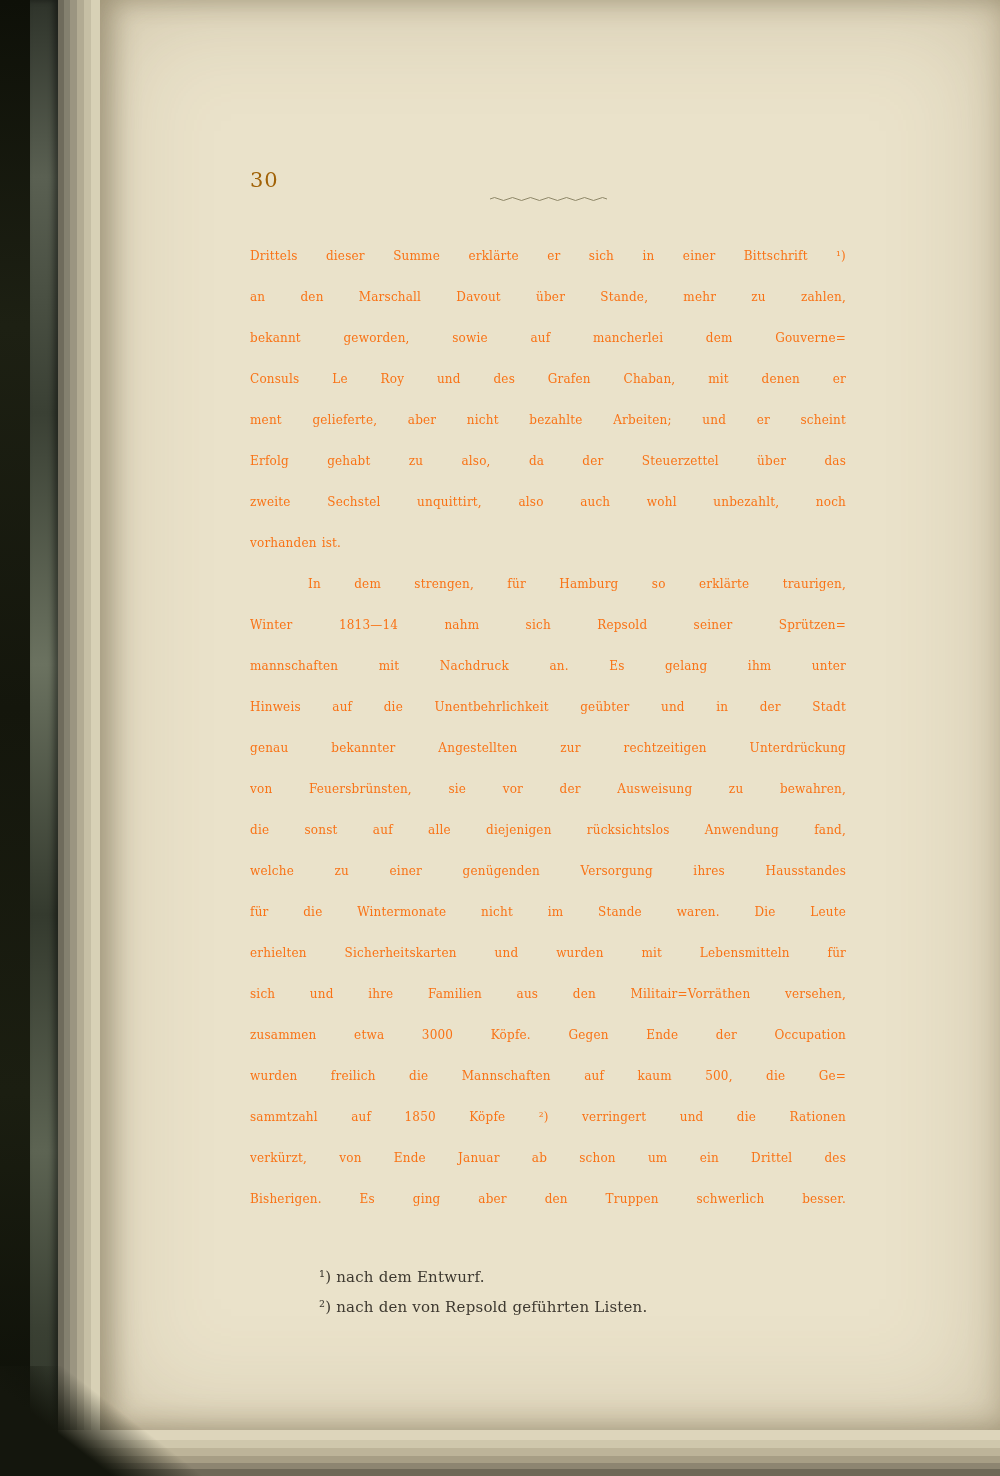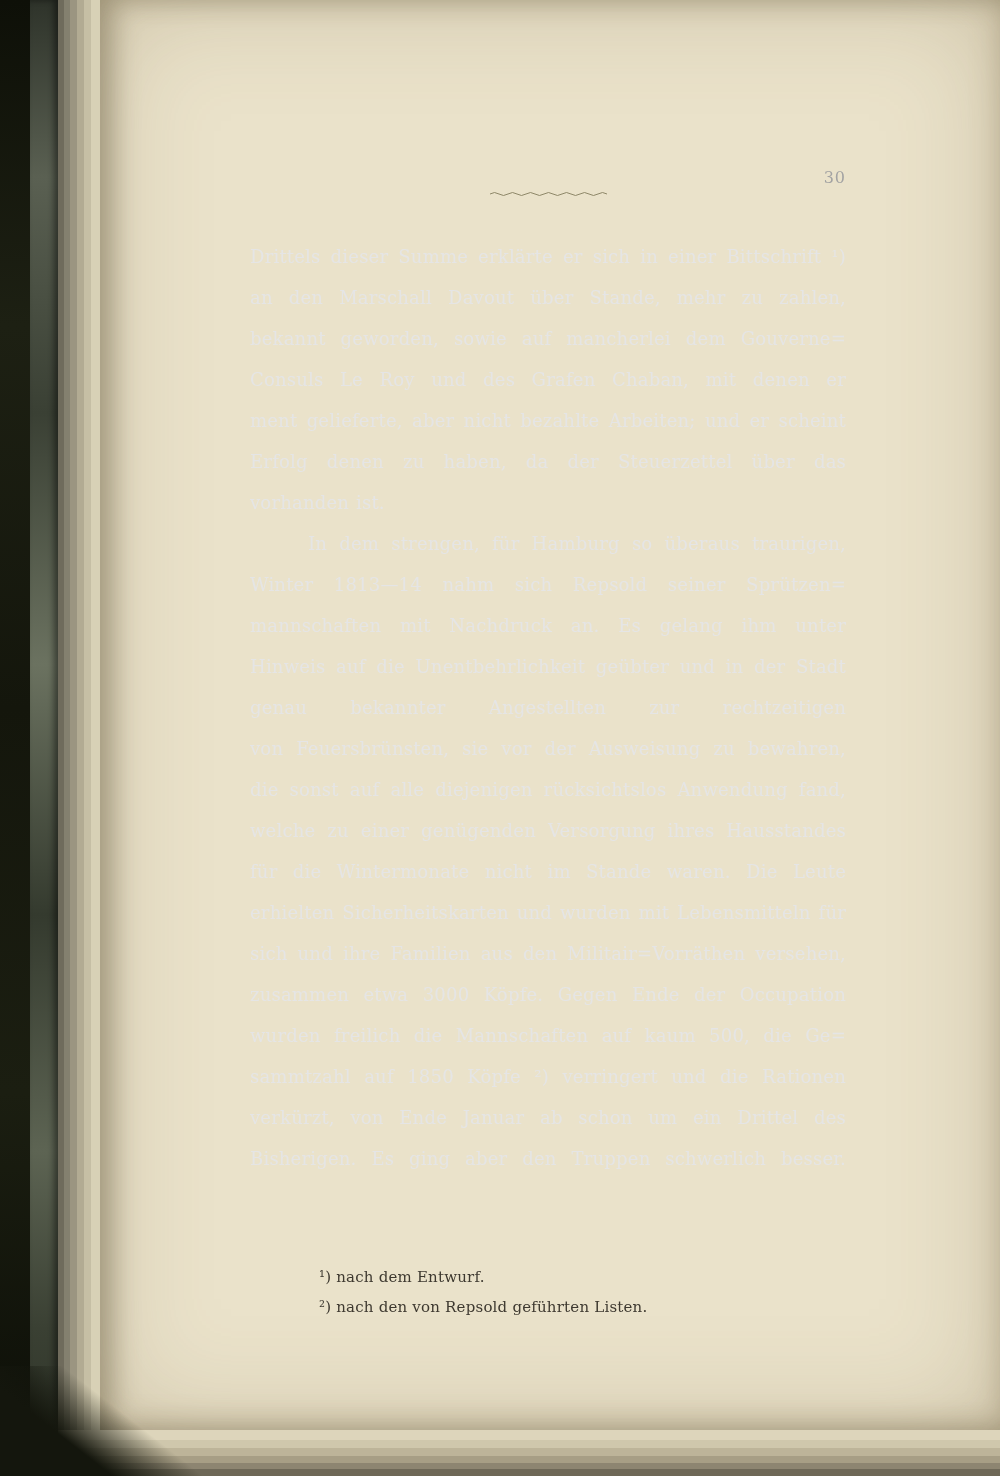--- a/index.html
+++ b/index.html
@@ -34,26 +34,26 @@
     position:absolute;left:58px;right:0;bottom:0;height:46px;
     background:linear-gradient(180deg,#ddd5bb 0 10px,#cfc7ac 10px 18px,#bdb499 18px 26px,#a79e85 26px 33px,#8d8571 33px 39px,#6e6857 39px 46px);
   }
   
   .corner-dark{
     position:absolute;left:0;bottom:0;width:210px;height:110px;
     background:linear-gradient(38deg,#14160d 32%,rgba(20,22,13,0) 58%);
   }
   .pagenum{
     position:absolute;top:168px;left:250px;width:596px;
-    text-align:right;font-size:16px;color:#a3a3a3;letter-spacing:1px;
+    text-align:left;font-size:21px;color:#a16207;letter-spacing:1px;
   }
   .wave{display:block;margin:3px auto 0;}
   .textblock{
     position:absolute;left:250px;top:236px;width:596px;
-    color:#e5e5e5;font-size:18px;
+    color:#f97316;font-size:12px;
   }
   .line{
     height:41px;line-height:41px;overflow:hidden;
     text-align:justify;word-spacing:1px;letter-spacing:.2px;
   }
   .line.j{text-align-last:justify;}
   .line.indent{text-indent:58px;}
   .footnotes{
     position:absolute;left:312px;top:1262px;width:520px;
     font-size:15px;color:#3e3930;line-height:30px;letter-spacing:.2px;margin-left:7px;
@@ -76,23 +76,24 @@
       <path d="M1 4 q4.5 -3 9 0 t9 0 t9 0 t9 0 t9 0 t9 0 t9 0 t9 0 t9 0 t9 0 t9 0 t9 0 t9 0" fill="none" stroke="#8e8768" stroke-width="1"></path>
     </svg>
   </div>
 
   <div class="textblock">
     <div class="line j">Drittels dieser Summe erklärte er sich in einer Bittschrift ¹)</div>
     <div class="line j">an den Marschall Davout über Stande, mehr zu zahlen,</div>
     <div class="line j">bekannt geworden, sowie auf mancherlei dem Gouverne=</div>
     <div class="line j">Consuls Le Roy und des Grafen Chaban, mit denen er</div>
     <div class="line j">ment gelieferte, aber nicht bezahlte Arbeiten; und er scheint</div>
-    <div class="line j">Erfolg denen zu haben, da der Steuerzettel über das</div>
+    <div class="line j">Erfolg gehabt zu also, da der Steuerzettel über das</div>
+    <div class="line j">zweite Sechstel unquittirt, also auch wohl unbezahlt, noch</div>
     <div class="line">vorhanden ist.</div>
-    <div class="line j indent">In dem strengen, für Hamburg so überaus traurigen,</div>
+    <div class="line j indent">In dem strengen, für Hamburg so erklärte traurigen,</div>
     <div class="line j">Winter 1813—14 nahm sich Repsold seiner Sprützen=</div>
     <div class="line j">mannschaften mit Nachdruck an.  Es gelang ihm unter</div>
     <div class="line j">Hinweis auf die Unentbehrlichkeit geübter und in der Stadt</div>
     <div class="line j">genau bekannter Angestellten zur rechtzeitigen Unterdrückung</div>
     <div class="line j">von Feuersbrünsten, sie vor der Ausweisung zu bewahren,</div>
     <div class="line j">die sonst auf alle diejenigen rücksichtslos Anwendung fand,</div>
     <div class="line j">welche zu einer genügenden Versorgung ihres Hausstandes</div>
     <div class="line j">für die Wintermonate nicht im Stande waren.  Die Leute</div>
     <div class="line j">erhielten Sicherheitskarten und wurden mit Lebensmitteln für</div>
     <div class="line j">sich und ihre Familien aus den Militair=Vorräthen versehen,</div>

